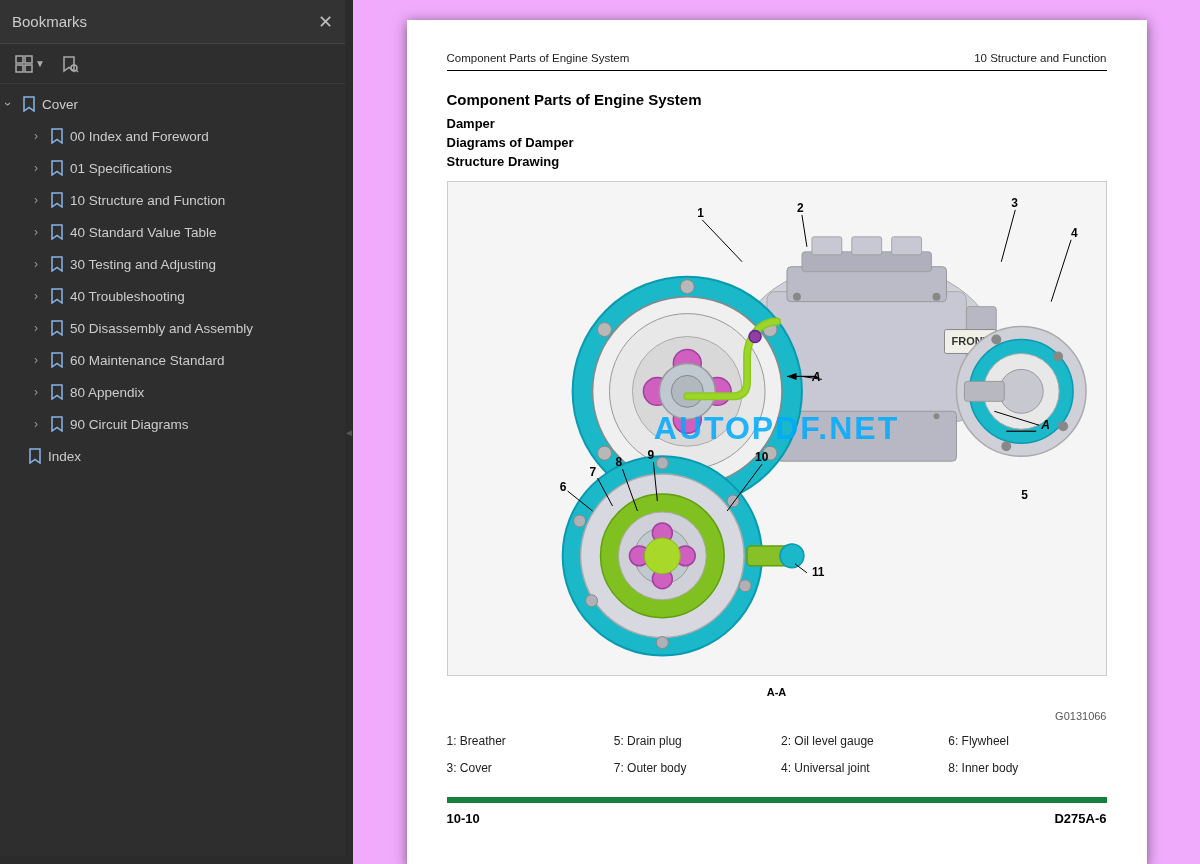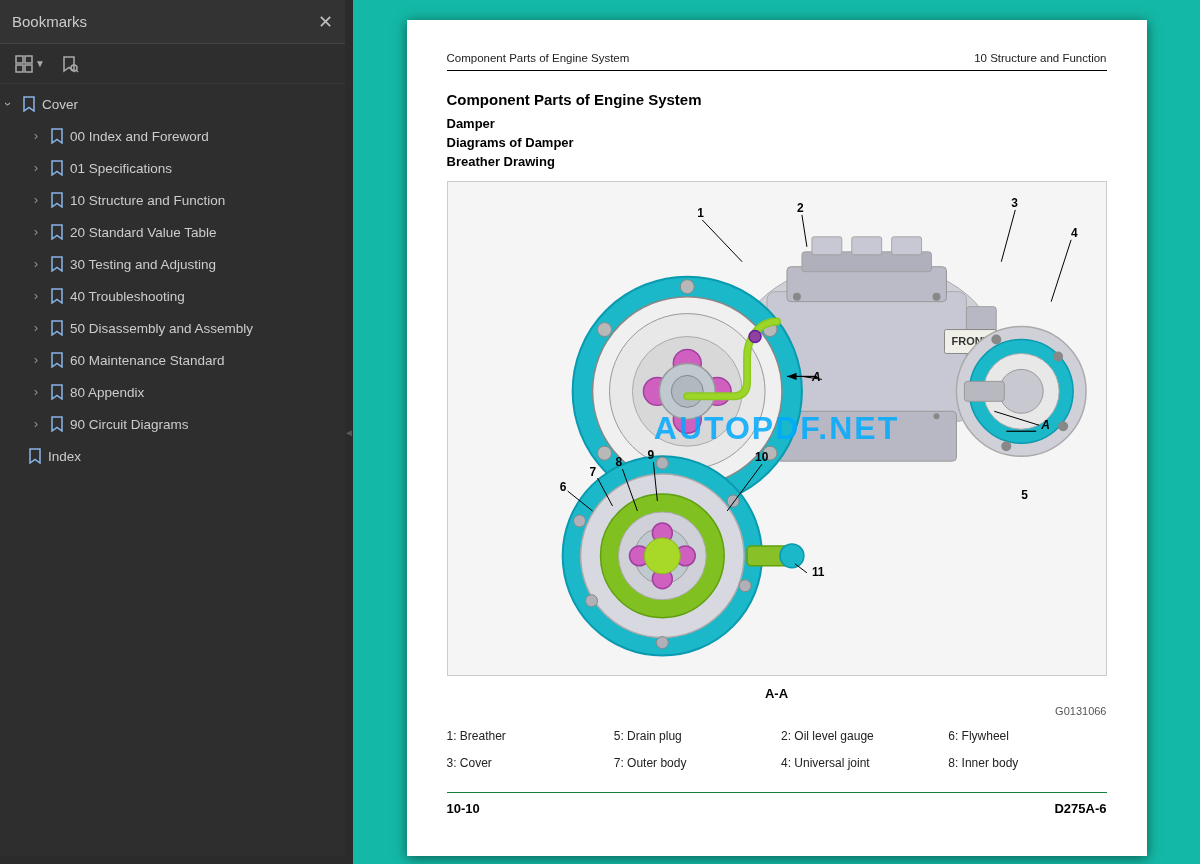--- a/index.html
+++ b/index.html
@@ -154,21 +154,21 @@
 
     .resize-handle::after {
       content: '◄';
       color: #555;
       font-size: 10px;
     }
 
     
     .main-content {
       flex: 1;
-      background: #14b8a6;
+      background: #f0abfc;
       display: flex;
       align-items: flex-start;
       justify-content: center;
       overflow: auto;
       padding: 20px;
     }
 
     .page-doc {
       background: #fff;
       width: 740px;
@@ -241,24 +241,24 @@
       color: #00aaff;
       letter-spacing: 2px;
       opacity: 0.85;
       white-space: nowrap;
       z-index: 10;
       pointer-events: none;
     }
 
     .diagram-label-aa {
       text-align: center;
-      font-size: 13px;
+      font-size: 11px;
       font-weight: bold;
       color: #000;
-      margin-bottom: 4px;
+      margin-bottom: 12px;
     }
 
     .diagram-ref {
       text-align: right;
       font-size: 11px;
       color: #555;
       margin-bottom: 10px;
     }
 
     .legend-table {
@@ -271,21 +271,21 @@
     }
 
     .legend-item {
       padding: 2px 0;
     }
 
     .doc-footer {
       display: flex;
       justify-content: space-between;
       align-items: center;
-      border-top: 1px solid #15803d;
+      border-top: 6px solid #15803d;
       padding-top: 8px;
       margin-top: 8px;
     }
 
     .doc-page-num {
       font-size: 13px;
       font-weight: bold;
       color: #000;
     }
 
@@ -365,21 +365,21 @@
       <span class="nav-item-label">10 Structure and Function</span>
     </div>
 
     <div class="nav-item nav-child">
       <span class="chevron">›</span>
       <span class="bookmark-icon">
         <svg viewBox="0 0 14 16" fill="none" stroke="#8ab4e8" stroke-width="1.5">
           <path d="M2 1 h10 v14 l-5-3.5 -5 3.5 Z"></path>
         </svg>
       </span>
-      <span class="nav-item-label">20 Standard Value Table</span>
+      <span class="nav-item-label">40 Standard Value Table</span>
     </div>
 
     <div class="nav-item nav-child">
       <span class="chevron">›</span>
       <span class="bookmark-icon">
         <svg viewBox="0 0 14 16" fill="none" stroke="#8ab4e8" stroke-width="1.5">
           <path d="M2 1 h10 v14 l-5-3.5 -5 3.5 Z"></path>
         </svg>
       </span>
       <span class="nav-item-label">30 Testing and Adjusting</span>
@@ -454,21 +454,21 @@
     <div class="doc-header-bar">
       <span class="doc-header-left">Component Parts of Engine System</span>
       <span class="doc-header-right">10 Structure and Function</span>
     </div>
 
     <div class="doc-section-title">Component Parts of Engine System</div>
 
     <div class="doc-subsection">Damper</div>
 
     <div class="doc-subheading">Diagrams of Damper</div>
-    <div class="doc-subheading" style="margin-top:-8px;">Breather Drawing</div>
+    <div class="doc-subheading" style="margin-top:-8px;">Structure Drawing</div>
 
     <div class="watermark-container">
       <div class="doc-diagram">
         
         <svg viewBox="0 0 660 490" width="100%" xmlns="http://www.w3.org/2000/svg" style="background:#f5f5f5;">
 
           <rect width="660" height="490" fill="#f5f5f5"></rect>
 
           <g>
 

